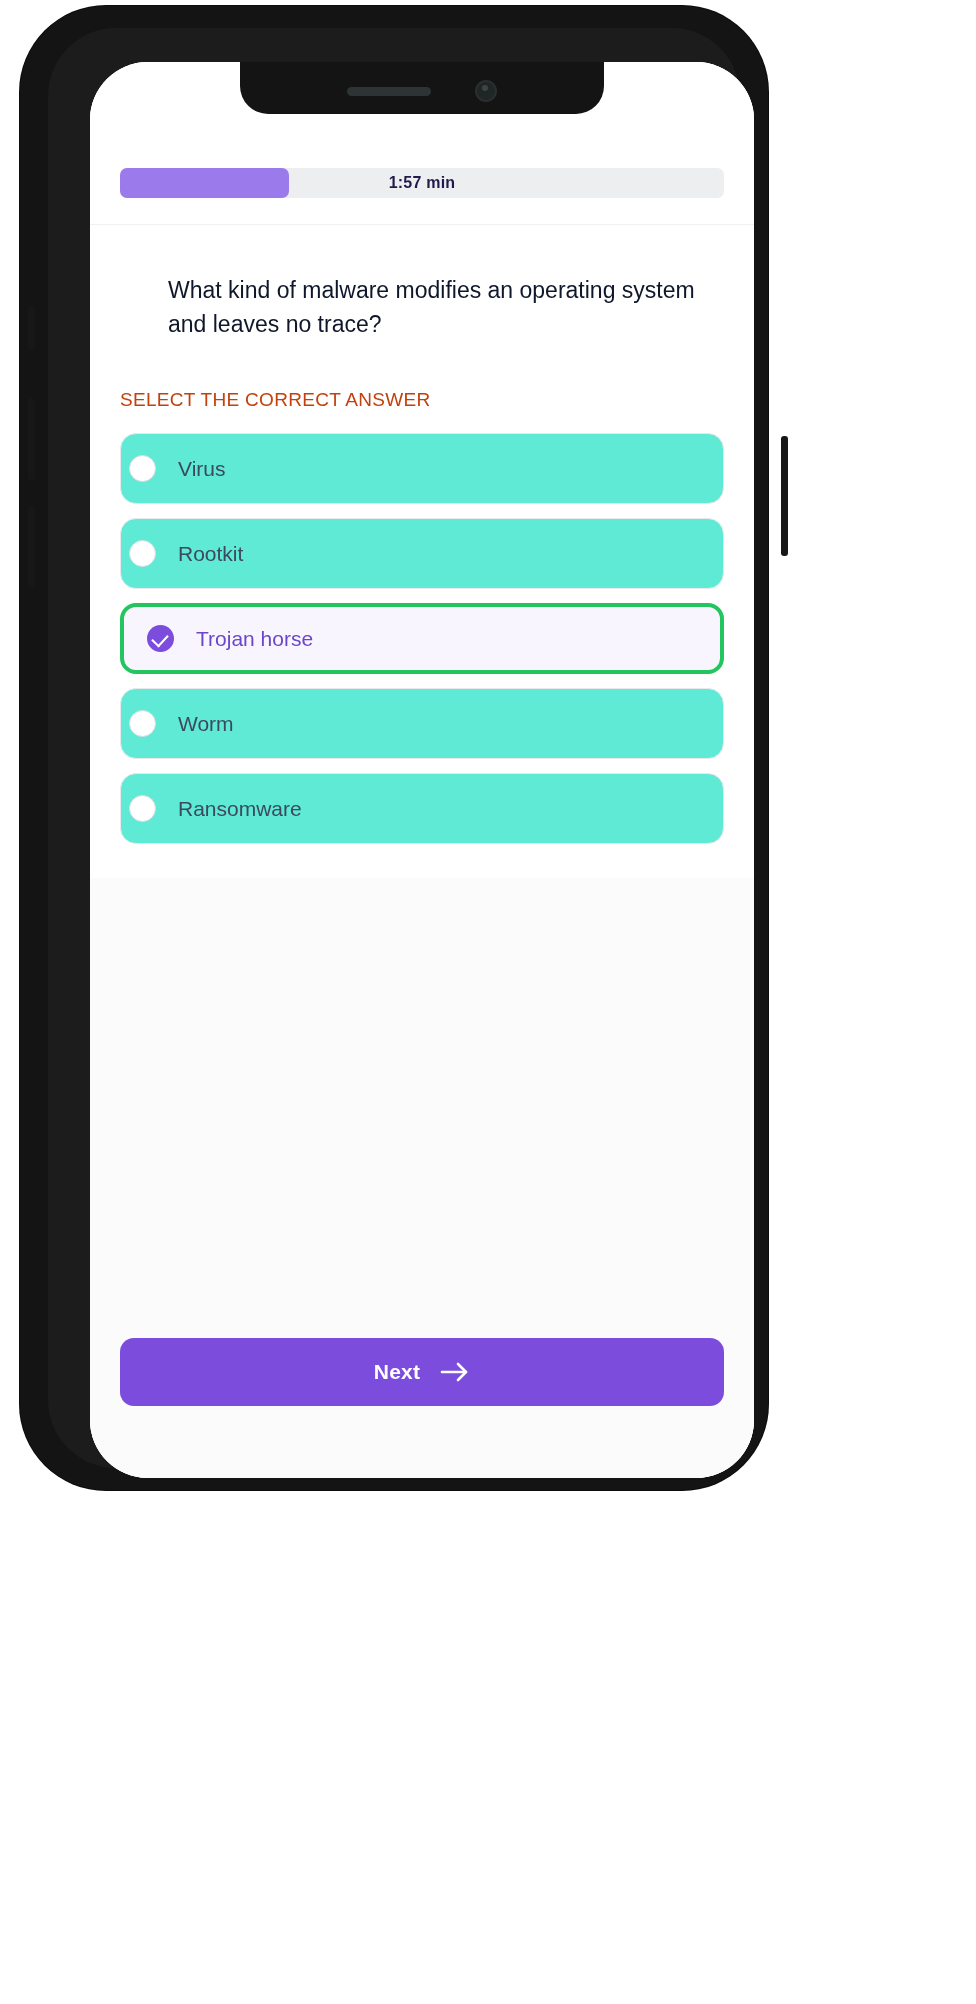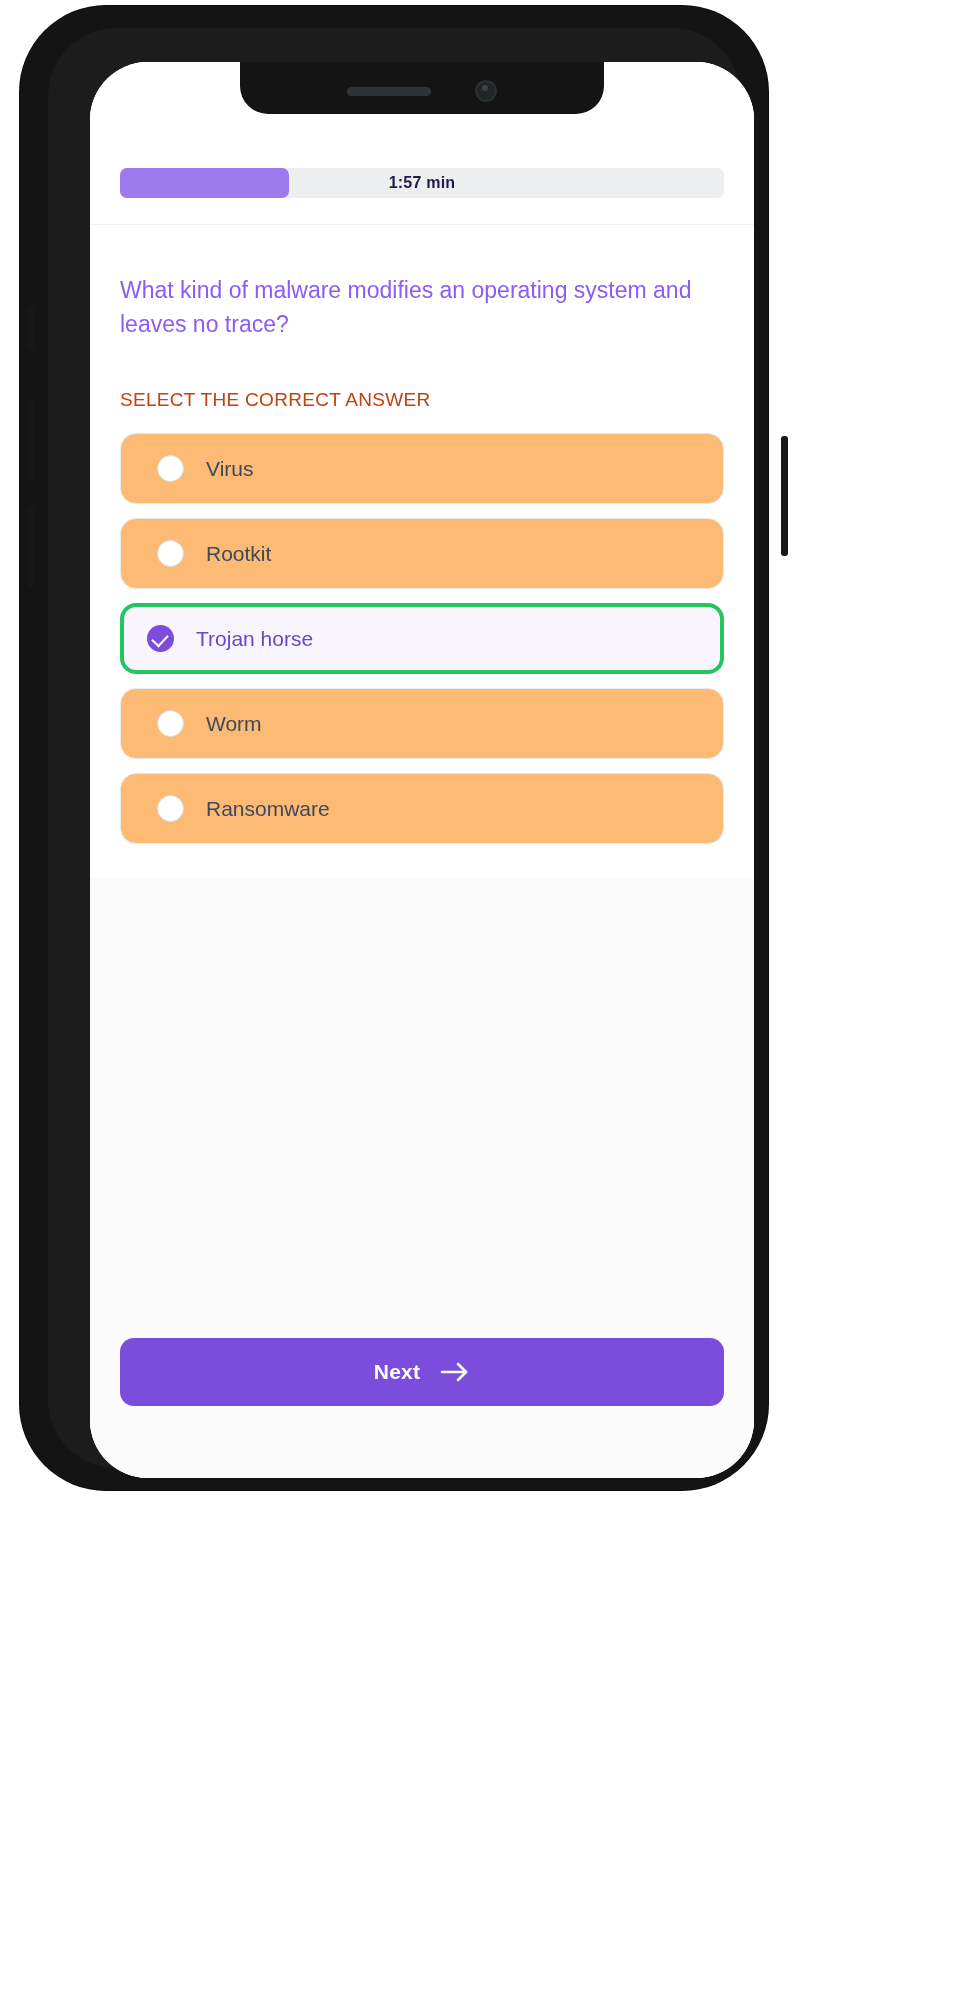--- a/index.html
+++ b/index.html
@@ -145,22 +145,23 @@
     background: #f0f1f3;
     width: 100%;
   }
 
   #question-section {
     padding: 48px 30px 0 30px;
   }
   #question-text {
     font-size: 23px;
     line-height: 34px;
-    color: #8b5cf6;
+    color: #0f172a;
     font-weight: normal;
+    margin-left: 48px;
   }
 
   #answers-label {
     padding: 48px 20px 0 30px;
     font-size: 19px;
     letter-spacing: 0.3px;
     color: #c2410c;
     text-transform: uppercase;
   }
 
@@ -169,22 +170,22 @@
     display: flex;
     flex-direction: column;
     gap: 14px;
   }
 
   .answer-option {
     display: flex;
     align-items: center;
     gap: 22px;
     height: 71px;
-    padding: 0 36px;
-    background: #fdba74;
+    padding: 0 8px;
+    background: #5eead4;
     border: 1px solid #e8eaee;
     border-radius: 16px;
     cursor: pointer;
   }
   .answer-option.selected {
     background: #f9f5fe;
     border: 4px solid #22c55e;
     padding: 0 23px;
   }
 

